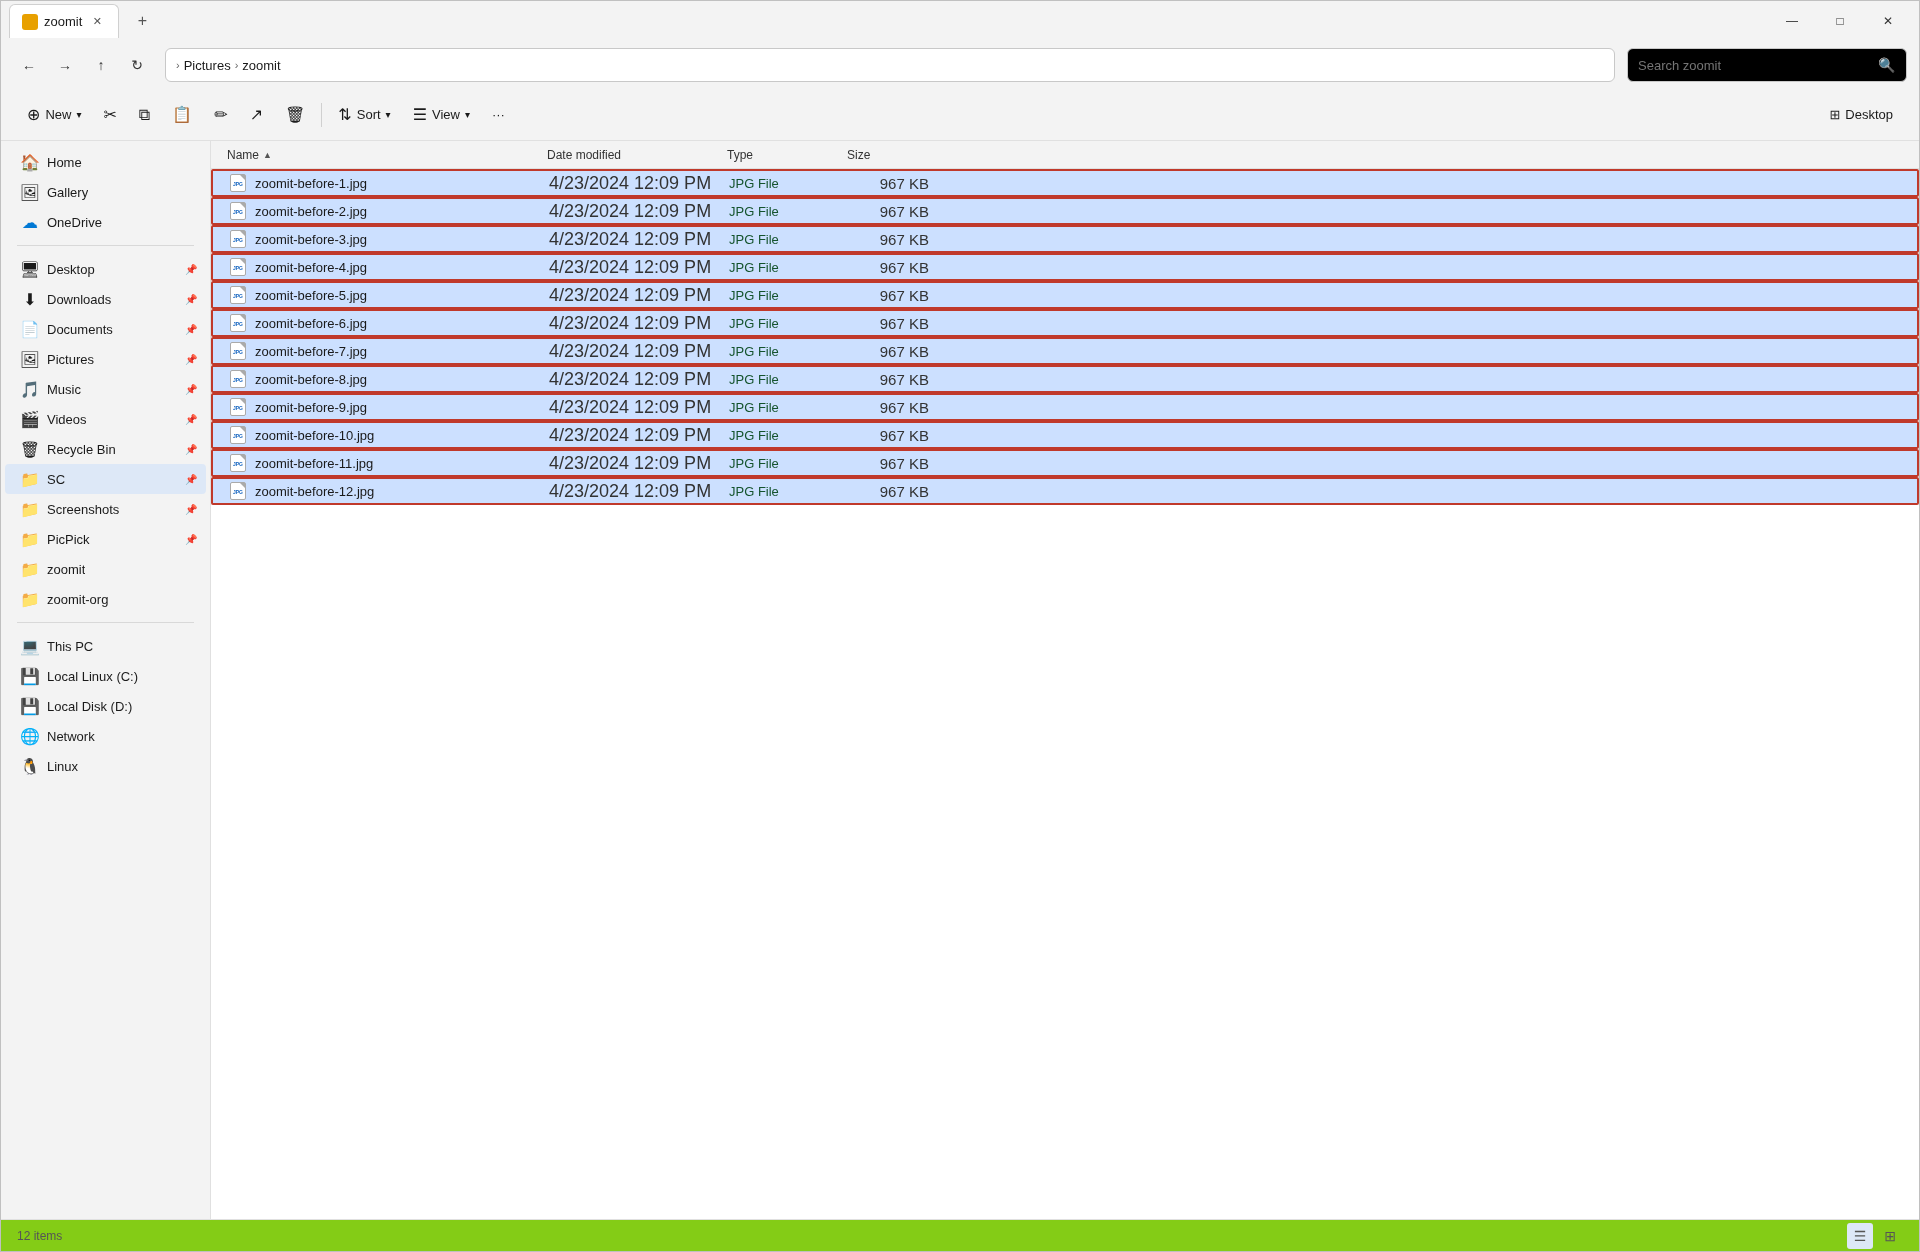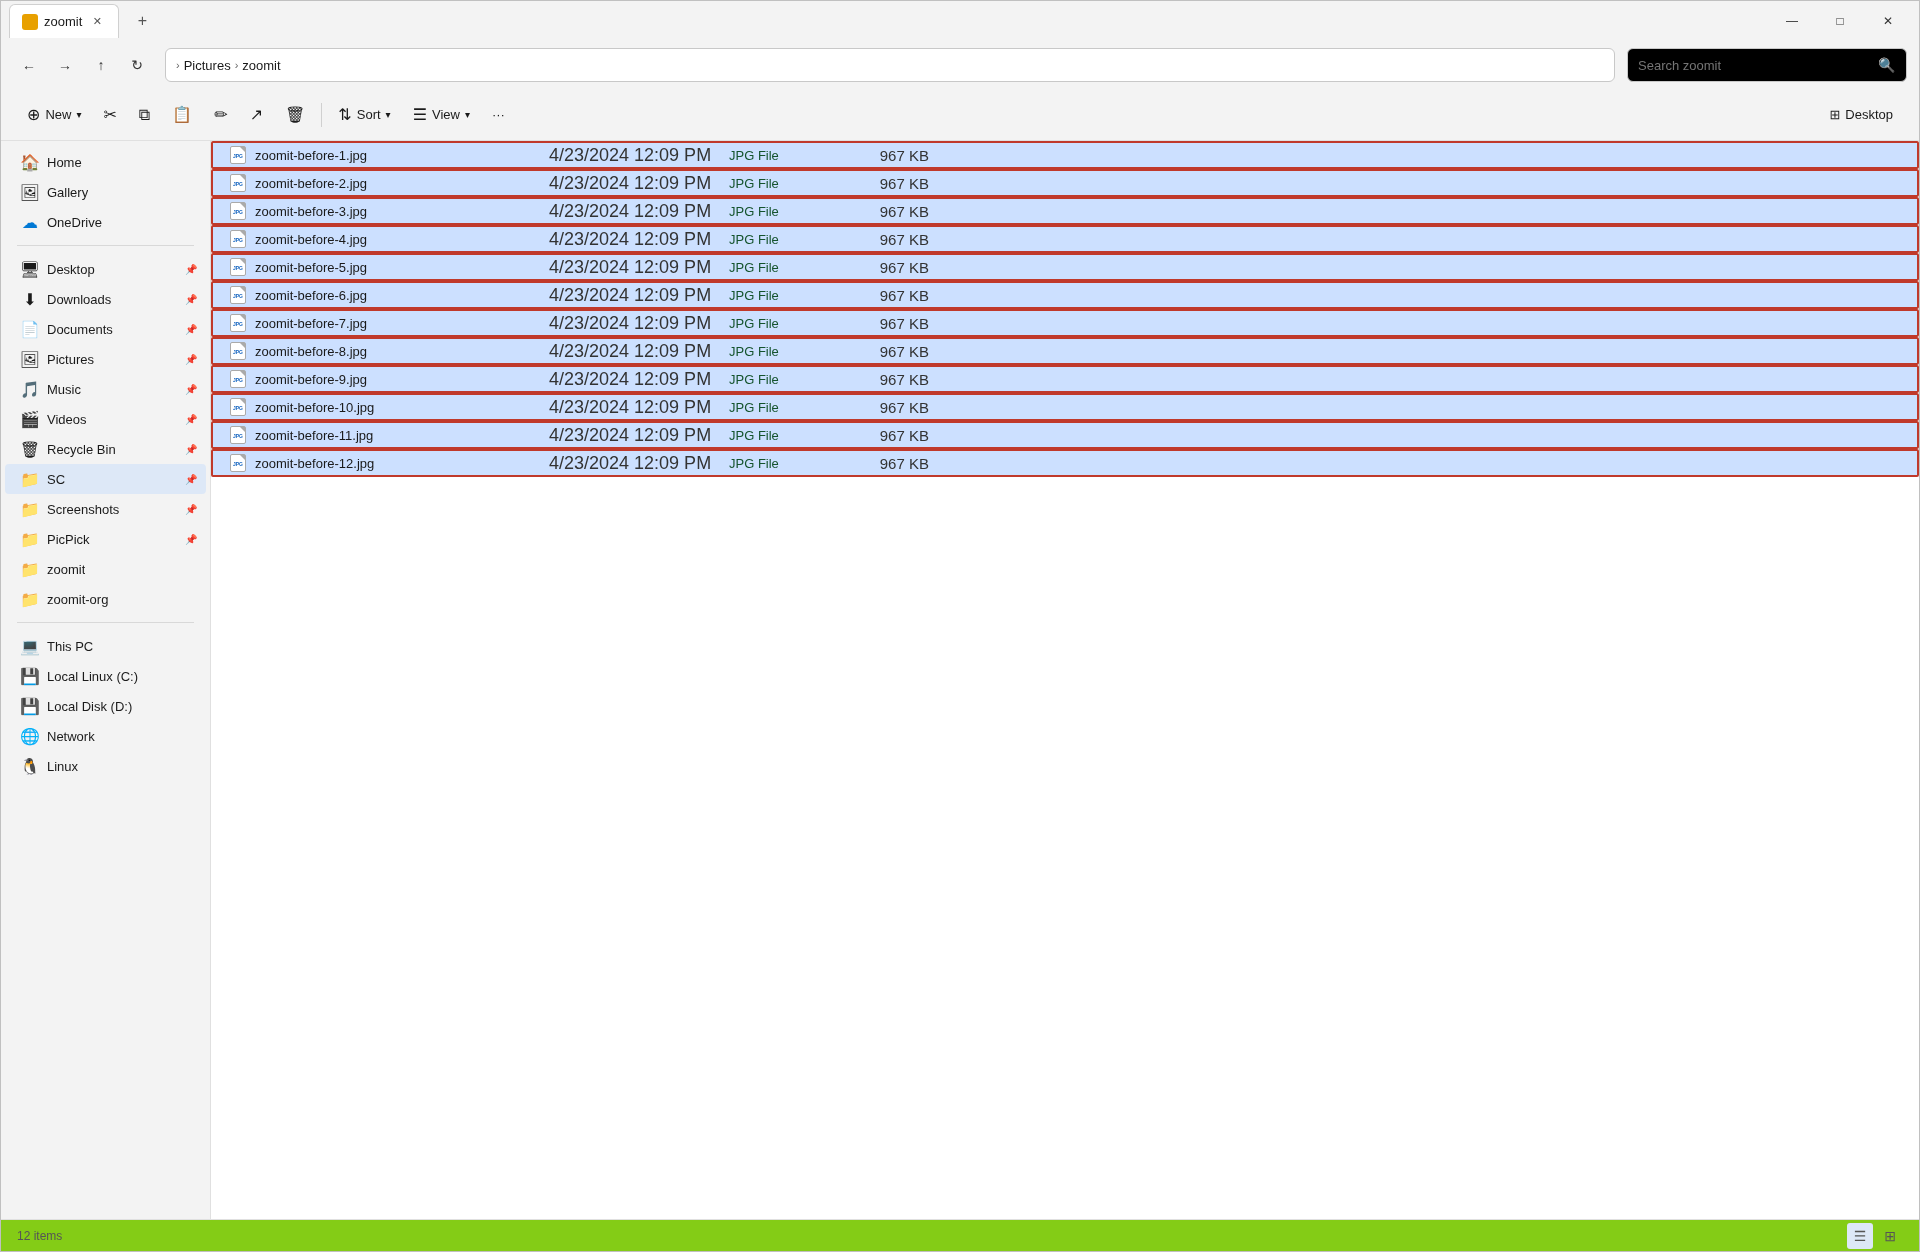--- a/index.html
+++ b/index.html
@@ -564,20 +564,35 @@
         <span class="sidebar-label">Network</span>
       </div>
       <div class="sidebar-item">
         <span class="sidebar-icon">🐧</span>
         <span class="sidebar-label">Linux</span>
       </div>
     </div>
 
     <div class="file-area">
 
+      <div class="column-header">
+        <div class="col-name">
+          <span>Name</span>
+          <span class="col-sort-arrow">▲</span>
+        </div>
+        <div class="col-date">
+          <span>Date modified</span>
+        </div>
+        <div class="col-type">
+          <span>Type</span>
+        </div>
+        <div class="col-size">
+          <span>Size</span>
+        </div>
+      </div>
 
       <div class="file-list" id="file-list-container">
           <div class="file-row selected">
     <div class="file-name">
       <div class="file-icon">
         <div class="jpg-icon">
           <span class="jpg-icon-inner">JPG</span>
         </div>
       </div>
       <span>zoomit-before-1.jpg</span>

